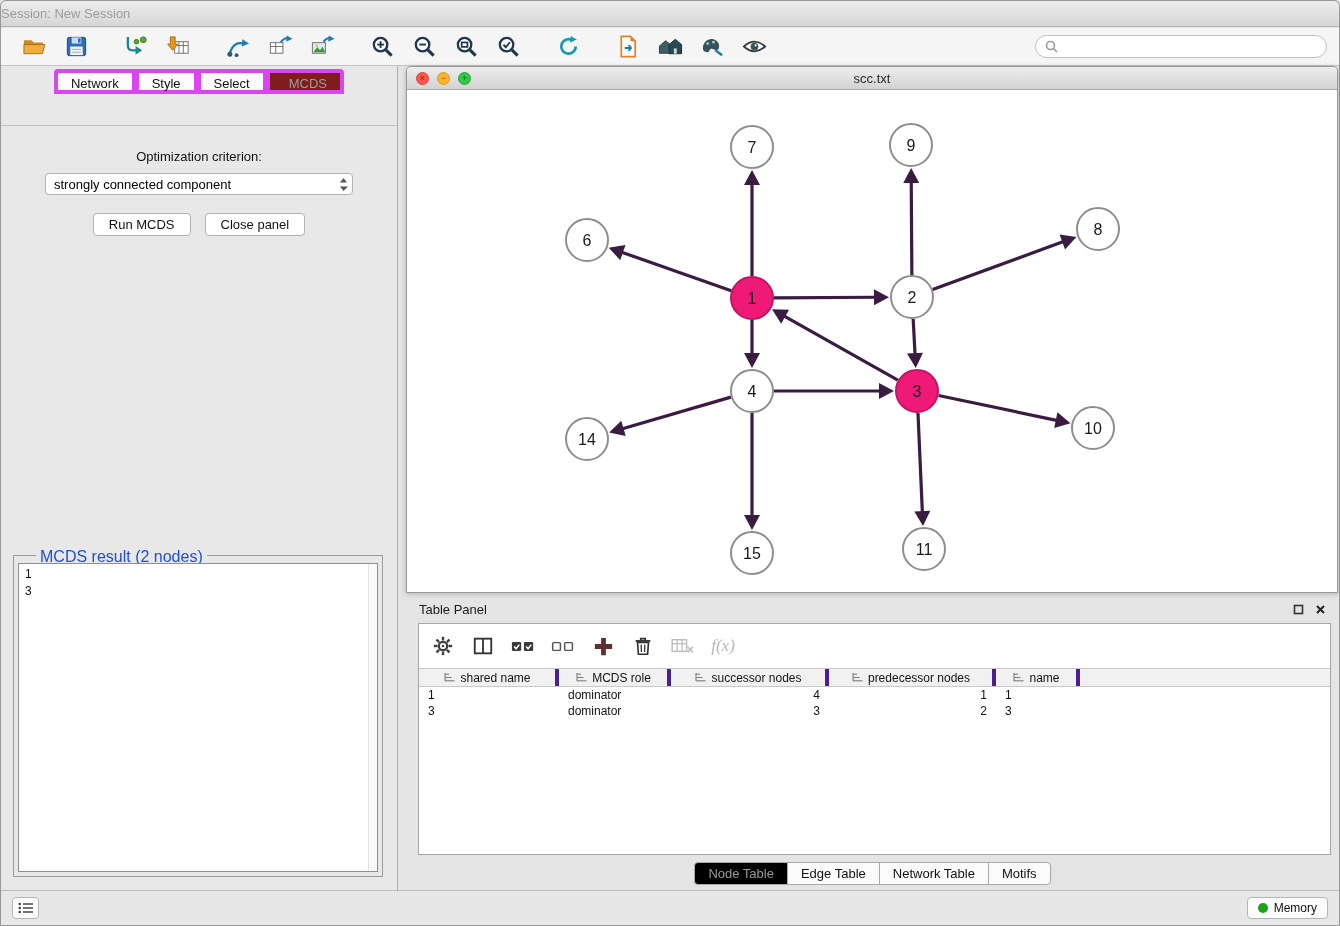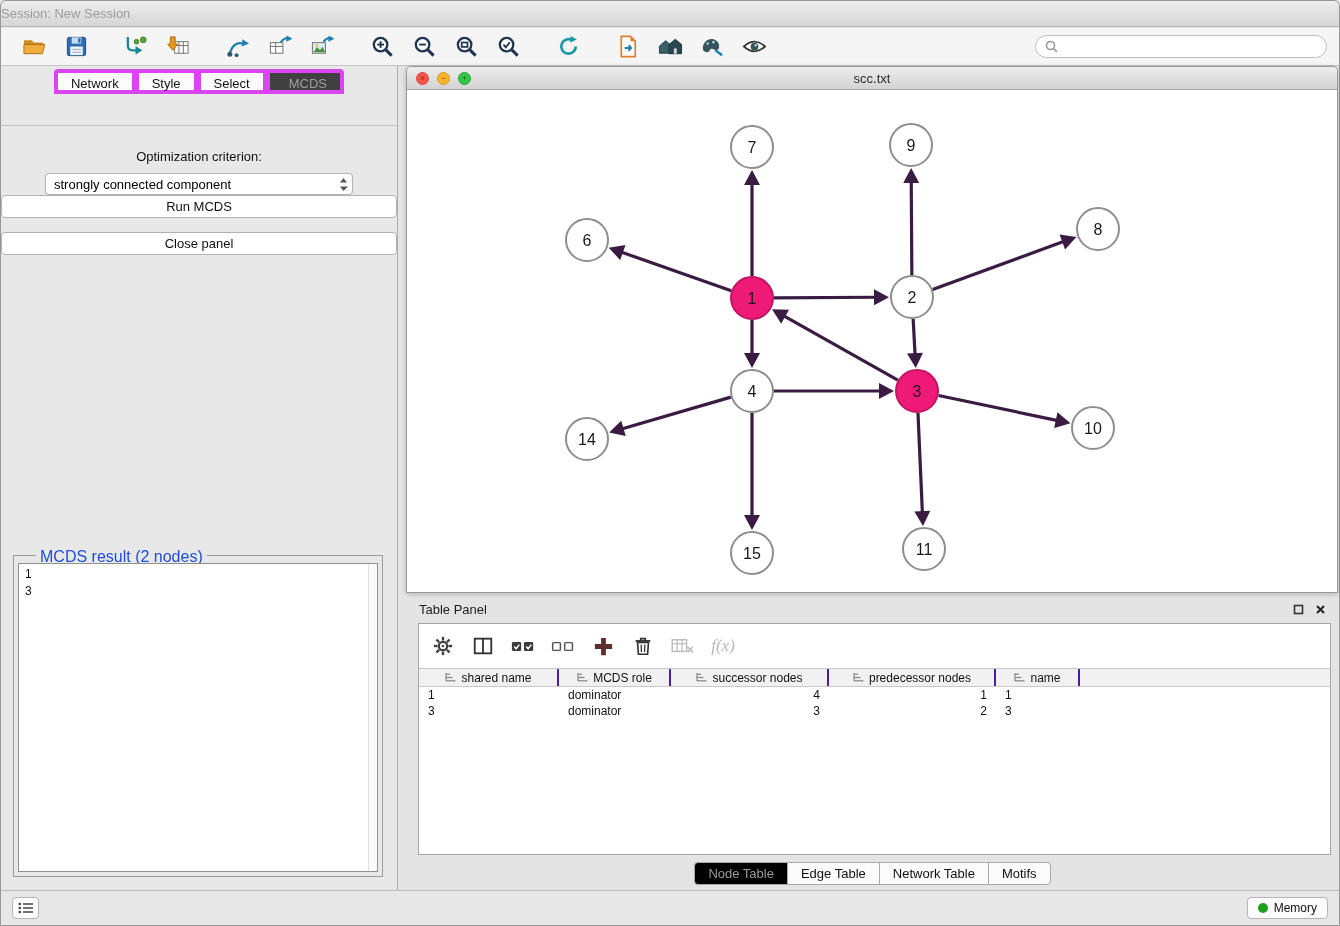--- a/index.html
+++ b/index.html
@@ -33,30 +33,30 @@
   .panel-header { height:28px; display:flex; align-items:center; padding:0 11px;
     font-size:13px; color:#1c1c1c; }
   .ph-icons { margin-left:auto; display:flex; gap:11px; align-items:center; }
   .ph-icons span { display:flex; cursor:pointer; }
 
   .cp-tabs { display:flex; justify-content:center; padding-top:3px; height:28px; }
   .cp-tab { border:4px solid #d946ef; background:#fbfbfb; padding:3px 13px; font-size:13px;
     margin-left:-1px; cursor:pointer; color:#111; }
   .cp-tab:first-child { border-radius:4px 0 0 0; margin-left:0; }
   .cp-tab:last-child { border-radius:0 4px 0 0; }
-  .cp-tab.active { background:#404040; color:#9e9e9e;padding-left:19px; }
+  .cp-tab.active { background:#7f1d1d; color:#9e9e9e;padding-left:19px; }
 
   .cp-body { position:absolute; top:59px; left:0; right:0; bottom:0;
     border-top:1px solid #c2c2c2; background:#e8e8e8; }
   .opt-label { text-align:center; margin-top:23px; font-size:13px; color:#111; }
   .dropdown { margin:9px auto 0; width:308px; height:22px; background:#fff;
     border:1px solid #b2b2b2; border-radius:4px; display:flex; align-items:center;
     padding:0 4px 0 8px; font-size:13px; cursor:pointer; }
   .dropdown .dd-arrows { margin-left:auto; display:flex; }
-  .cp-buttons { display:flex; justify-content:center; gap:14px; margin-top:0;flex-direction:column; }
+  .cp-buttons { display:flex; justify-content:center; gap:14px; margin-top:18px; }
   .cp-btn { background:#fff; border:1px solid #b2b2b2; border-radius:4px; font-size:13px;
     padding:3px 15px; font-family:"Liberation Sans", sans-serif; cursor:pointer; color:#111; }
 
   .group-box { position:absolute; left:12px; right:14px; top:429px; bottom:15px;
     border:1px solid #9b9b9b; }
   .group-legend { position:absolute; top:-8px; left:22px; background:#e8e8e8;
     padding:0 4px; font-size:16px; color:#1d4ed8; }
   .result-inner { position:absolute; left:4px; right:4px; top:7px; bottom:4px;
     background:#fff; border:1px solid #8f8f8f; font-size:12px; line-height:17px;
     padding:2px 6px; color:#111; }
@@ -86,21 +86,21 @@
     font-size:13px; color:#1c1c1c; }
   .tp-inner { position:absolute; top:26px; left:12px; right:8px; height:232px;
     background:#fff; border:1px solid #a6a6a6; overflow:hidden; }
   .tp-toolbar { height:44px; display:flex; align-items:center; padding:0 12px; gap:16px; }
   .tp-tbtn { display:flex; align-items:center; justify-content:center; cursor:pointer; min-width:24px; }
   .tp-tbtn.disabled { cursor:default; }
   .fx-label { font-family:"Liberation Serif", serif; font-style:italic; font-size:17px; color:#b8b8b8; }
   .tp-colhead { display:flex; height:19px; background:#f1f1f1;
     border-top:1px solid #c9c9c9; border-bottom:1px solid #c9c9c9; font-size:12px; color:#111; }
   .tp-col { display:flex; align-items:center; justify-content:center; gap:5px;
-    border-right:2px solid #4c1d95; background:#f1f1f1; cursor:pointer; }
+    border-right:4px solid #4c1d95; background:#f1f1f1; cursor:pointer; }
   .tp-row { display:flex; height:16px; font-size:12px; color:#111; cursor:default; }
   .tp-cell { padding:0 9px; overflow:hidden; white-space:nowrap; line-height:16px; }
   .tp-tabs { position:absolute; bottom:5px; left:0; right:0; display:flex; justify-content:center; }
   .tp-tab { border:1px solid #a9a9a9; background:#fbfbfb; padding:3px 13px; font-size:13px;
     margin-left:-1px; cursor:pointer; color:#111; }
   .tp-tab:first-child { border-radius:4px 0 0 4px; margin-left:0; }
   .tp-tab:last-child { border-radius:0 4px 4px 0; }
   .tp-tab.active { background:#000000; color:#9a9a9a; }
 
   

